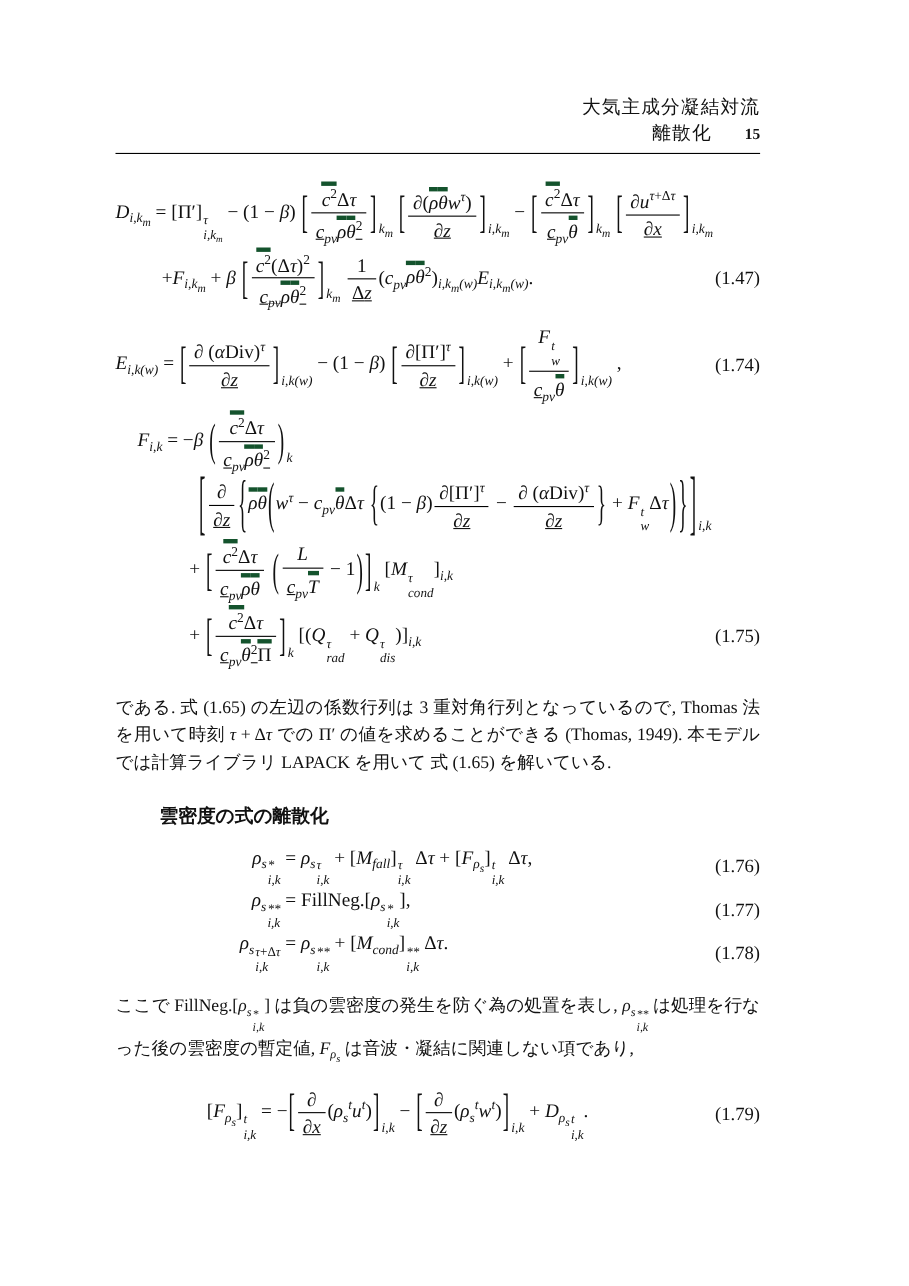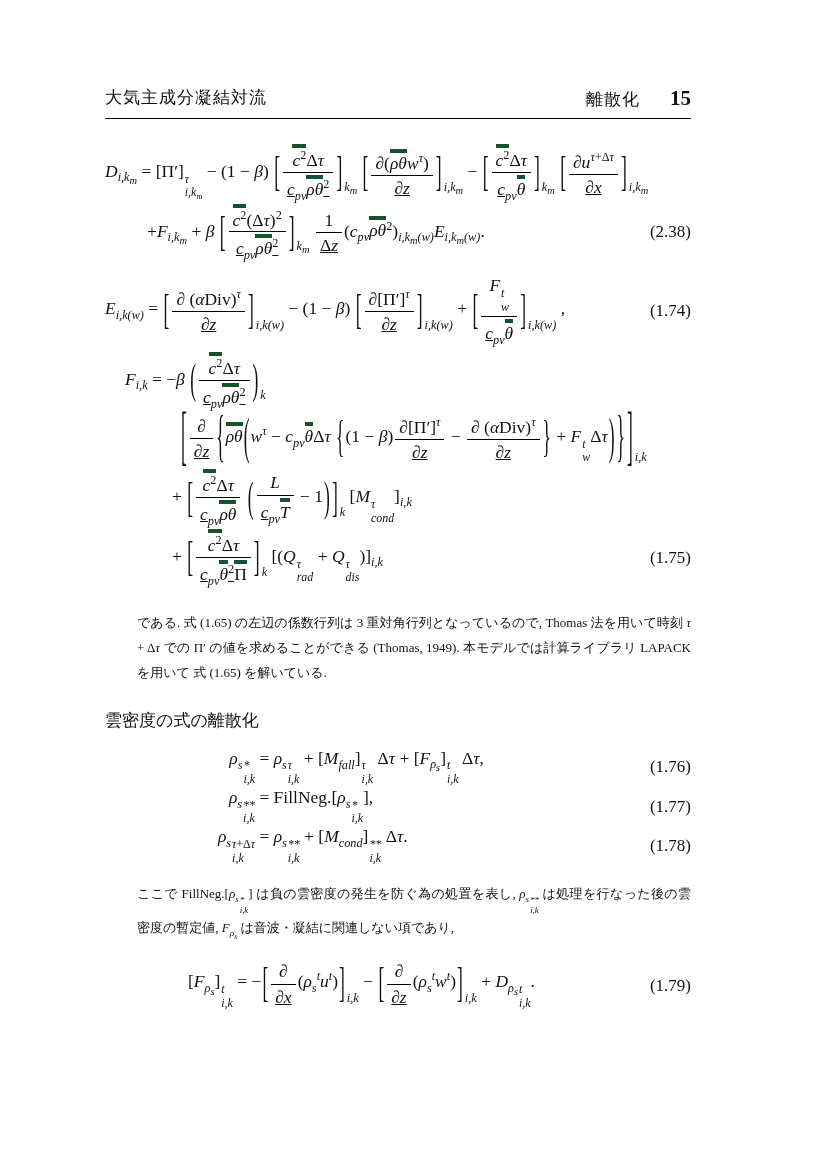--- a/index.html
+++ b/index.html
@@ -4,26 +4,26 @@
 <style>
   html,body{margin:0;padding:0;}
   body{
     width:826px;height:1169px;background:#ffffff;color:#111;
     font-family:"Liberation Serif","DejaVu Serif",serif;
     overflow:hidden;position:relative;
   }
   .page{width:586px;margin-left:105px;padding-top:86px;}
 
   
-  .hdr{display:flex;justify-content:space-between;align-items:flex-start;
-       border-bottom:1.5px solid #000;padding-bottom:7px;}
+  .hdr{display:flex;justify-content:space-between;align-items:flex-end;
+       border-bottom:1.5px solid #000;padding-bottom:7px;flex-direction:column;}
   .hdr-left,.hdr-right-label{font-family:"DejaVu Sans","Liberation Sans",sans-serif;
        font-size:17px;letter-spacing:1px;}
   .hdr-right{display:flex;align-items:baseline;gap:30px;margin-left:16px;}
-  .hdr-page{font-weight:bold;font-size:21px;}
+  .hdr-page{font-weight:bold;font-size:14px;}
 
   
   .eq{font-family:"Liberation Serif",serif;font-style:italic;font-size:17.5px;}
   .eqrow{position:relative;display:flex;align-items:center;min-height:52px;}
   .eqrow.small{min-height:29px;}
   .eqrow.tall{min-height:58px;}
   .eqbody{display:inline-block;}
   .eqnum{position:absolute;right:0;top:50%;transform:translateY(-50%);
          font-style:normal;font-size:17px;}
   r{font-style:normal;}
@@ -41,24 +41,24 @@
   .b3{transform:scaleY(3.7);}
   sub.bs{vertical-align:baseline;position:relative;top:1.15em;font-size:70%;margin-left:1px;}
   sub.bs3{top:1.6em;}
   .ss{display:inline-flex;flex-direction:column;vertical-align:-0.5em;font-size:68%;
       line-height:1.15;text-align:left;margin-left:1px;}
   .ss > span{display:block;}
   .lhs{display:inline-block;min-width:150px;text-align:right;}
   .im{font-style:italic;font-family:"Liberation Serif",serif;}
 
   
-  .para{font-size:13px;line-height:25px;text-align:justify;margin-left:32px;}
+  .para{font-size:16px;line-height:25px;text-align:justify;}
   .guard{font-size:17px;margin-top:24px;}
   .sec-head{font-family:"DejaVu Sans","Liberation Sans",sans-serif;
-            font-weight:normal;font-size:17px;margin-top:24px;}
+            font-weight:bold;font-size:17px;margin-top:24px;margin-left:40px;}
   .mt22{margin-top:22px;} .mt16{margin-top:16px;} .mt12{margin-top:12px;}
   .mt8{margin-top:8px;} .mt34{margin-top:24px;} .mt4{margin-top:4px;}
 </style>
 </head>
 <body>
 
 <div class="page">
 
   <div class="hdr">
     <span class="hdr-left">大気主成分凝結対流</span>
@@ -70,21 +70,21 @@
 
   <div class="eq mt34">
     <div class="eqrow">
       <span class="eqbody">D<sub>i,k<sub>m</sub></sub><r> = [Π′]</r><span class="ss">
             <span>τ</span>
             <span>i,k<sub>m</sub></span>
           </span><r> − (1 − </r>β<r>) </r><span class="bg b2">[</span><span class="f"><span class="fn"><span class="ol">c<sup><r>2</r></sup></span><r>Δ</r>τ</span><span class="fd">c<sub>pv</sub><span class="ol">ρ</span><span class="ol">θ</span><sup><r>2</r></sup></span></span><span class="bg b2">]</span><sub class="bs">k<sub>m</sub></sub><r> </r><span class="bg b2">[</span><span class="f"><span class="fn">∂<r>(</r><span class="ol">ρ</span><span class="ol">θ</span>w<sup>τ</sup><r>)</r></span><span class="fd">∂z</span></span><span class="bg b2">]</span><sub class="bs">i,k<sub>m</sub></sub><r> − </r><span class="bg b2">[</span><span class="f"><span class="fn"><span class="ol">c<sup><r>2</r></sup></span><r>Δ</r>τ</span><span class="fd">c<sub>pv</sub><span class="ol">θ</span></span></span><span class="bg b2">]</span><sub class="bs">k<sub>m</sub></sub><r> </r><span class="bg b2">[</span><span class="f"><span class="fn">∂u<sup>τ<r>+Δ</r>τ</sup></span><span class="fd">∂x</span></span><span class="bg b2">]</span><sub class="bs">i,k<sub>m</sub></sub></span>
     </div>
     <div class="eqrow" style="padding-left:42px;">
       <span class="eqbody"><r>+</r>F<sub>i,k<sub>m</sub></sub><r> + </r>β<r> </r><span class="bg b2">[</span><span class="f"><span class="fn"><span class="ol">c<sup><r>2</r></sup></span><r>(Δ</r>τ<r>)</r><sup><r>2</r></sup></span><span class="fd">c<sub>pv</sub><span class="ol">ρ</span><span class="ol">θ</span><sup><r>2</r></sup></span></span><span class="bg b2">]</span><sub class="bs">k<sub>m</sub></sub><r> </r><span class="f"><span class="fn"><r>1</r></span><span class="fd"><r>Δ</r>z</span></span><r>(</r>c<sub>pv</sub><span class="ol">ρ</span><span class="ol">θ</span><sup><r>2</r></sup><r>)</r><sub>i,k<sub>m</sub>(w)</sub>E<sub>i,k<sub>m</sub>(w)</sub><r>.</r></span>
-      <span class="eqnum">(2.38)</span>
+      <span class="eqnum">(1.47)</span>
     </div>
   </div>
 
 
   <div class="eq mt12">
     <div class="eqrow tall">
       <span class="eqbody">E<sub>i,k(w)</sub><r> = </r><span class="bg b2">[</span><span class="f"><span class="fn">∂<r> (</r>α<r>Div)</r><sup>τ</sup></span><span class="fd">∂z</span></span><span class="bg b2">]</span><sub class="bs">i,k(w)</sub><r> − (1 − </r>β<r>) </r><span class="bg b2">[</span><span class="f"><span class="fn">∂<r>[Π′]</r><sup>τ</sup></span><span class="fd">∂z</span></span><span class="bg b2">]</span><sub class="bs">i,k(w)</sub><r> + </r><span class="bg b2">[</span><span class="f"><span class="fn">F<span class="ss">
                 <span>t</span>
                 <span>w</span>
               </span></span><span class="fd">c<sub>pv</sub><span class="ol">θ</span></span></span><span class="bg b2">]</span><sub class="bs">i,k(w)</sub><r> ,</r></span>

